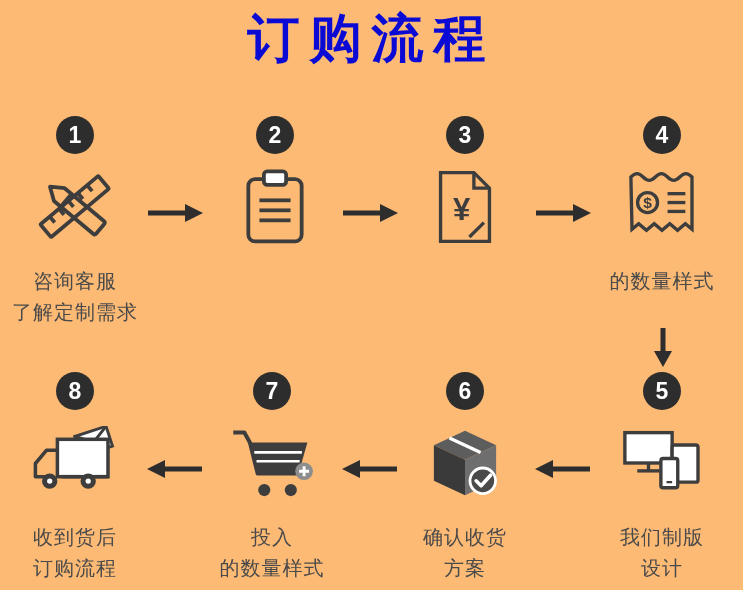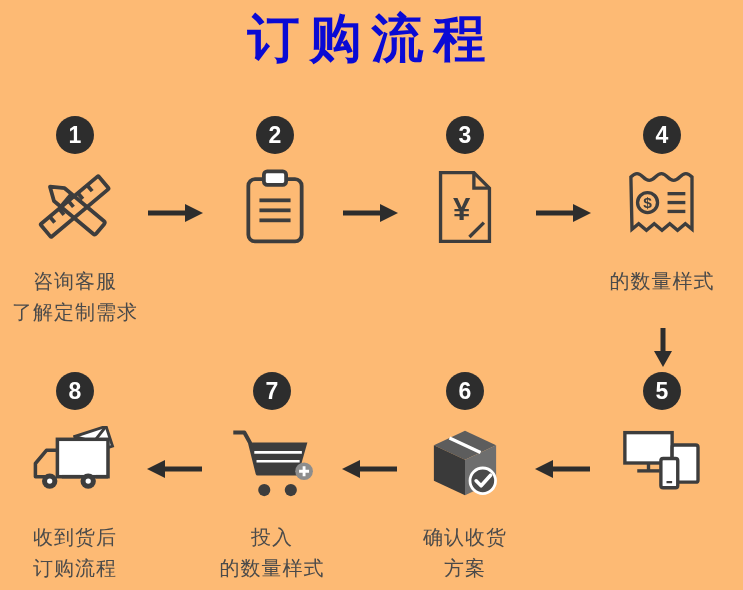--- a/index.html
+++ b/index.html
@@ -221,15 +221,17 @@
         <g stroke="currentColor" stroke-width="3" fill="#ffffff">
           <rect x="3" y="5" width="42" height="27"></rect>
           <line x1="24" y1="32" x2="24" y2="39"></line>
           <line x1="14" y1="39" x2="34" y2="39"></line>
           <rect x="45" y="16" width="23" height="33" rx="2"></rect>
           <rect x="35" y="28" width="15" height="26" rx="2"></rect>
         </g>
         <line x1="40" y1="49" x2="45" y2="49" stroke="currentColor" stroke-width="2"></line>
       </svg>
     </div>
+    <div class="label">我们制版
+设计</div>
   </div>
 
 </div>
 
 </body></html>

